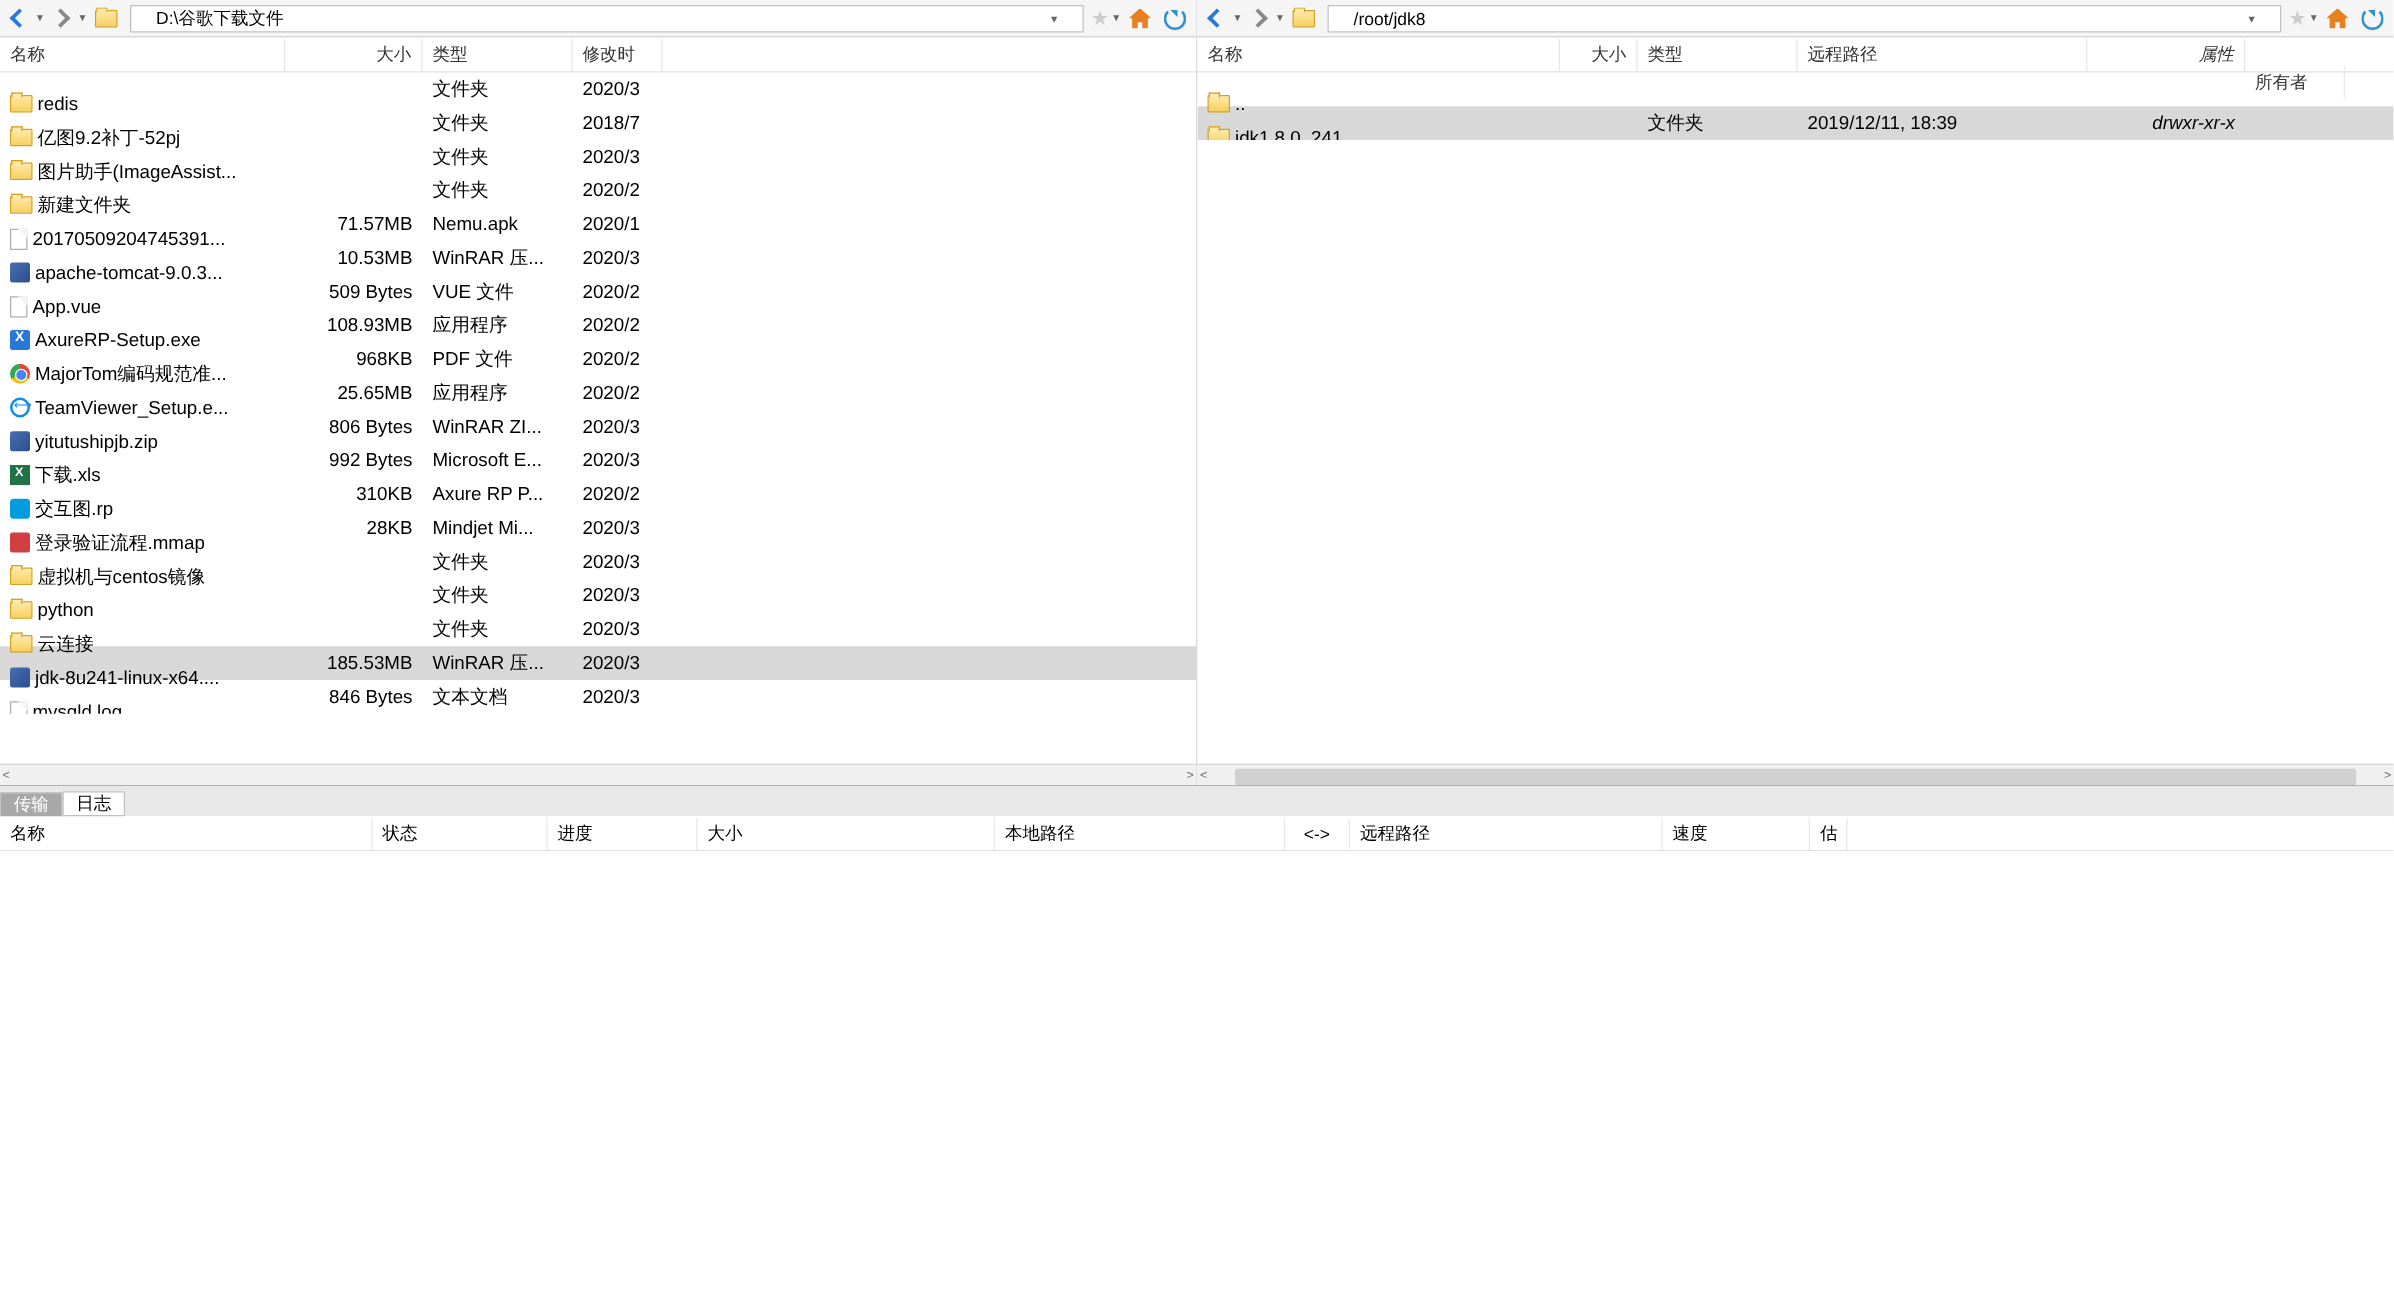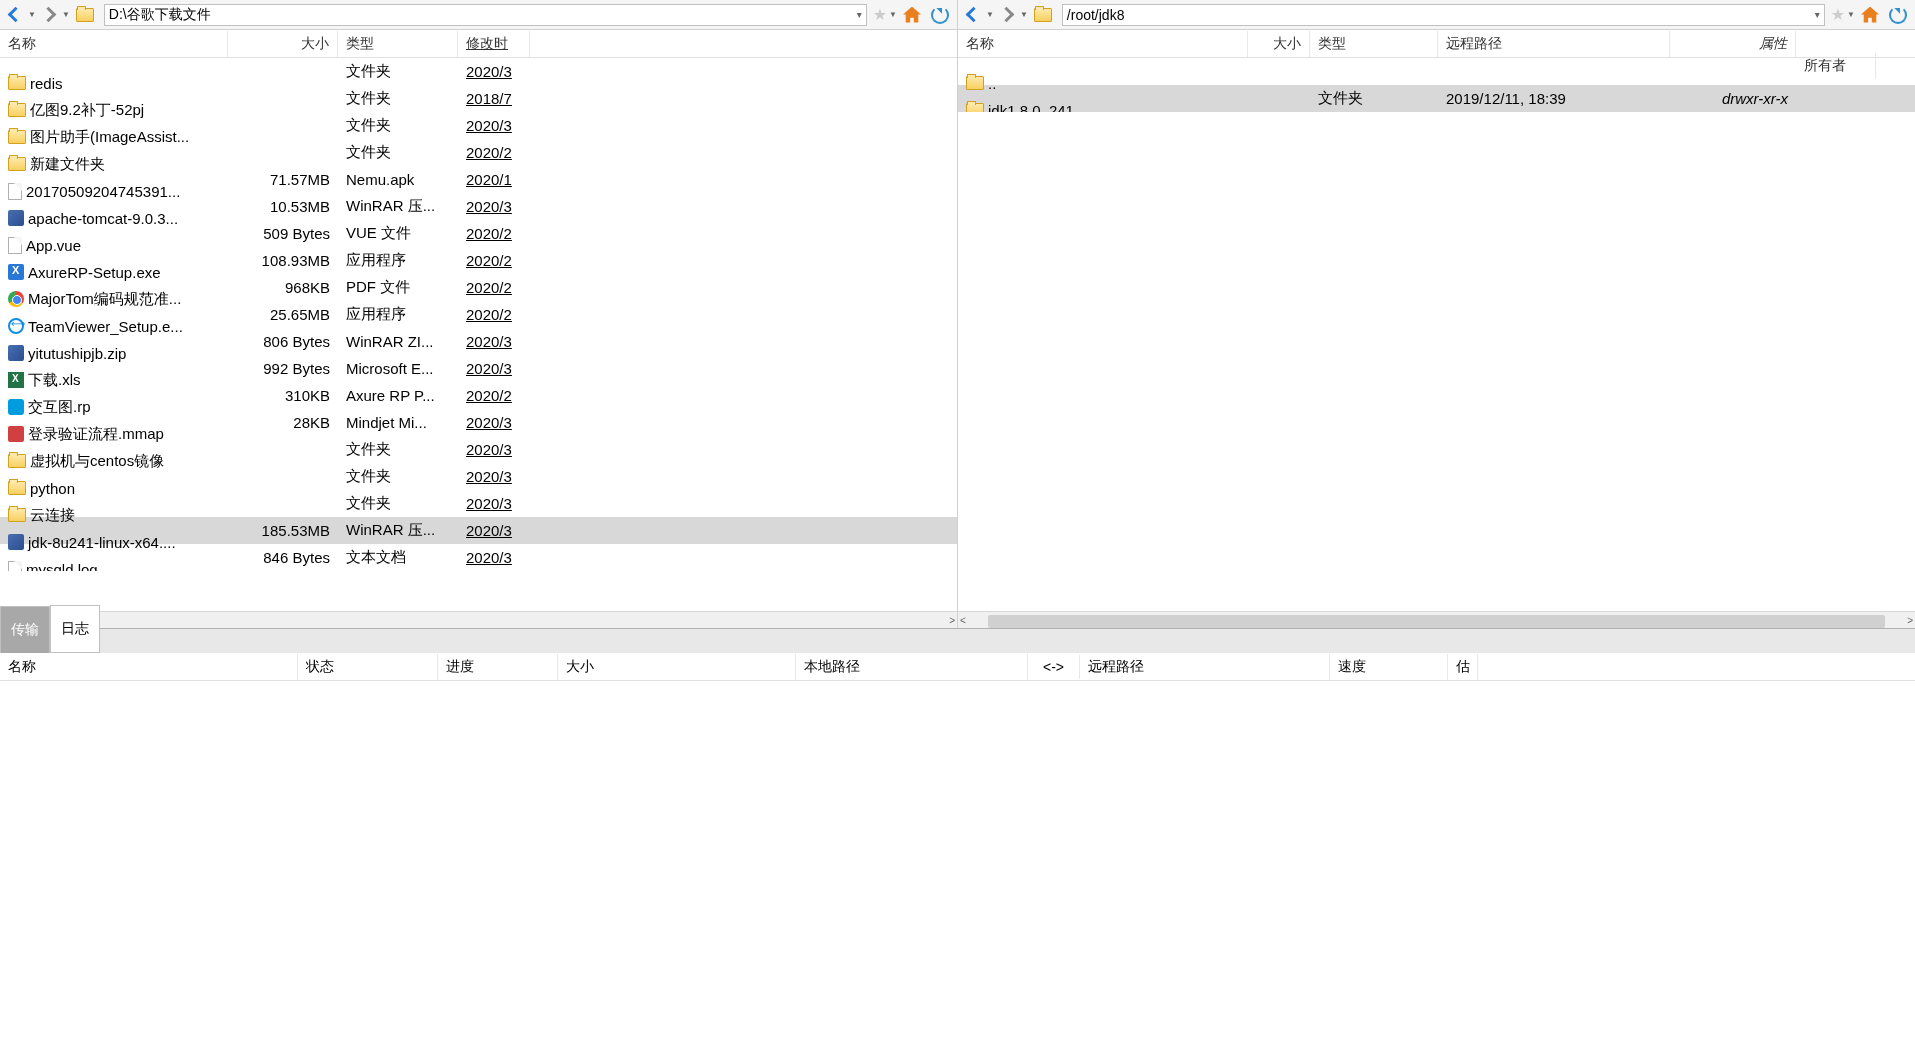--- a/index.html
+++ b/index.html
@@ -11,37 +11,37 @@
     
     .toolbar { display: flex; align-items: center; height: 30px; background: #f5f5f5; border-bottom: 1px solid #d0d0d0; padding: 0 4px; gap: 2px; }
     .nav-btn { width: 22px; height: 22px; display: flex; align-items: center; justify-content: center; cursor: pointer; }
     .arrow-left { border: solid #2878d8; border-width: 0 3px 3px 0; display: inline-block; padding: 4px; transform: rotate(135deg); }
     .arrow-right-gray { border: solid #888; border-width: 0 3px 3px 0; display: inline-block; padding: 4px; transform: rotate(-45deg); }
     .dropdown-tiny { font-size: 8px; color: #666; cursor: pointer; }
     
     .folder-icon-small { width: 18px; height: 14px; background: linear-gradient(#ffe9a8, #f7d060); border: 1px solid #d4a020; border-radius: 1px; position: relative; margin: 0 4px; }
     .folder-icon-small::before { content: ''; position: absolute; top: -3px; left: 0; width: 7px; height: 3px; background: #ffe9a8; border: 1px solid #d4a020; border-bottom: none; border-radius: 1px 1px 0 0; }
     
-    .address-bar { flex: 1; height: 22px; border: 1px solid #c0c0c0; background: #fff; display: flex; align-items: center; padding: 0 4px; margin: 0 4px; }
+    .address-bar { flex: 1; height: 22px; border: 1px solid #c0c0c0; background: #fff; display: flex; align-items: center; padding: 0 20px; margin: 0 4px; }
     .address-text { flex: 1; font-size: 14px; }
     .address-dd { font-size: 10px; color: #666; cursor: pointer; }
     
     .star-icon { color: #ccc; font-size: 16px; cursor: pointer; }
     .home-icon { width: 18px; height: 16px; background: #e88020; clip-path: polygon(50% 0, 100% 50%, 85% 50%, 85% 100%, 60% 100%, 60% 70%, 40% 70%, 40% 100%, 15% 100%, 15% 50%, 0 50%); cursor: pointer; margin: 0 4px; }
     .refresh-icon { width: 18px; height: 18px; border: 2px solid #3090d0; border-radius: 50%; border-top-color: transparent; position: relative; cursor: pointer; margin: 0 4px; }
     .refresh-icon::after { content: ''; position: absolute; top: -4px; right: 1px; border: 4px solid transparent; border-bottom-color: #3090d0; transform: rotate(45deg); }
     
     .file-list { flex: 1; overflow: hidden; position: relative; }
     .list-header { display: flex; background: #fff; border-bottom: 1px solid #e0e0e0; height: 28px; align-items: center; }
     .list-header .col { padding: 4px 8px; border-right: 1px solid #e8e8e8; font-size: 14px; color: #333; white-space: nowrap; overflow: hidden; }
     
     .col-name { width: 228px; text-align: left; }
     .col-size { width: 110px; text-align: right; padding-right: 8px; }
     .col-type { width: 120px; text-align: left; }
-    .col-date { width: 72px; text-align: left; text-decoration: underline; }
+    .col-date { width: 72px; text-align: left; }
     
     .col-name-r { width: 290px; text-align: left; }
     .col-size-r { width: 62px; text-align: right; }
     .col-type-r { width: 128px; text-align: left; }
     .col-date-r { width: 232px; text-align: left; }
     .col-attr-r { width: 126px; text-align: right; font-style: italic; }
     .col-owner-r { width: 80px; text-align: left; margin-top: 44px; }
     
     .list-body { overflow: hidden; }
     .row { display: flex; height: 27px; align-items: center; font-size: 15px; }
@@ -63,21 +63,21 @@
     .icon-excel { width: 16px; height: 16px; background: #217346; flex-shrink: 0; position: relative; }
     .icon-excel::after { content: 'X'; color: #fff; font-size: 10px; font-weight: bold; position: absolute; left: 4px; top: 1px; }
     .icon-axure { width: 16px; height: 16px; background: #009cde; border-radius: 3px; flex-shrink: 0; }
     .icon-mindmap { width: 16px; height: 16px; background: #d04040; border-radius: 2px; flex-shrink: 0; }
     
     .scrollbar-h { height: 17px; background: #f0f0f0; border-top: 1px solid #d8d8d8; display: flex; align-items: center; justify-content: space-between; padding: 0 2px; }
     .sb-arrow { font-size: 10px; color: #666; cursor: pointer; }
     
     .bottom-section { border-top: 1px solid #b0b0b0; }
     .tab-bar { display: flex; background: #e8e8e8; height: 24px; align-items: flex-end; }
-    .tab { padding: 14px 10px; font-size: 14px; cursor: pointer; border: 1px solid #c0c0c0; background: #f8f8f8; }
+    .tab { padding: 0 10px; font-size: 14px; cursor: pointer; border: 1px solid #c0c0c0; background: #f8f8f8; }
     .tab.active { background: #a8a8a8; color: #fff; border-bottom: none; }
     .tab:not(.active) { background: #fff; }
     
     .transfer-header { display: flex; background: #fff; border-bottom: 1px solid #e0e0e0; height: 28px; align-items: center; }
     .transfer-header .tcol { padding: 4px 8px; border-right: 1px solid #e8e8e8; font-size: 14px; }
     .tc-name { width: 298px; }
     .tc-status { width: 140px; }
     .tc-progress { width: 120px; }
     .tc-size { width: 238px; }
     .tc-local { width: 232px; }

